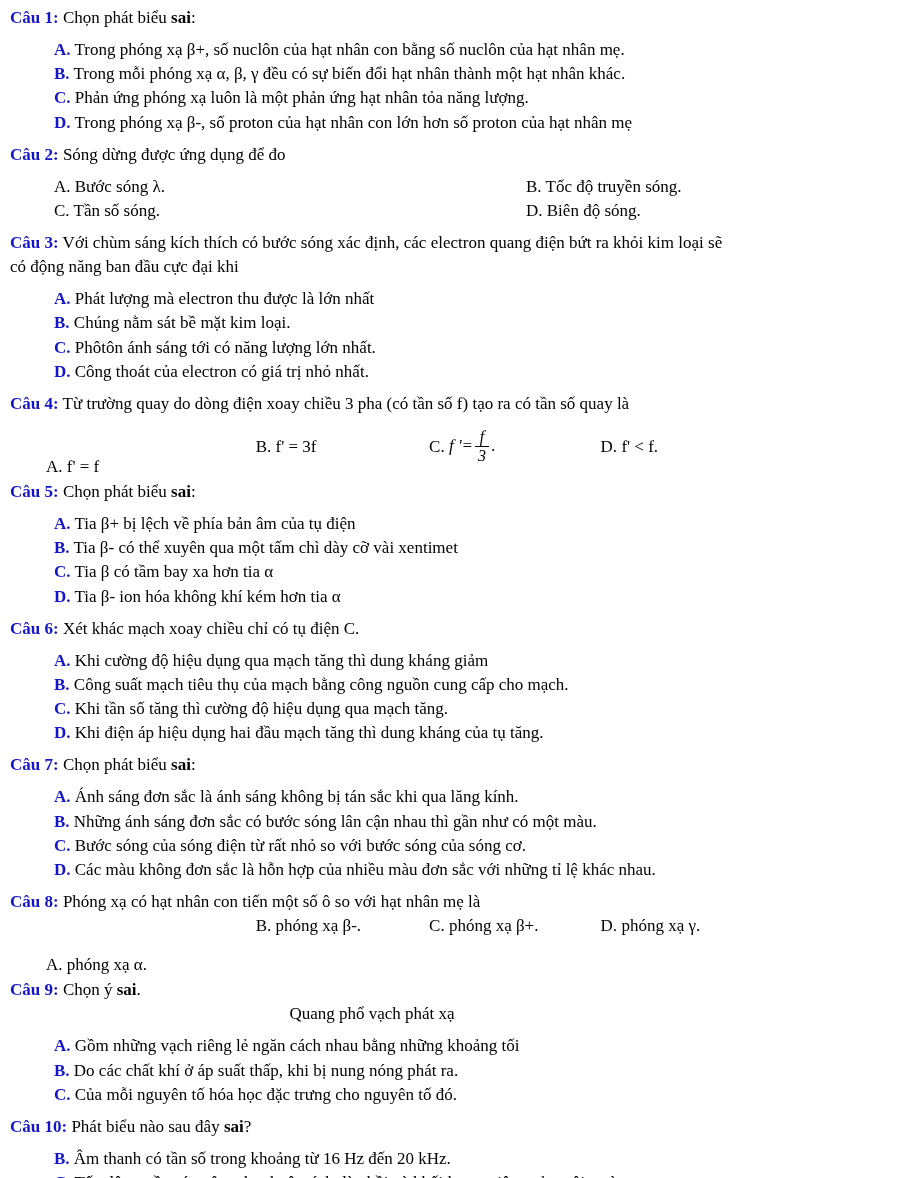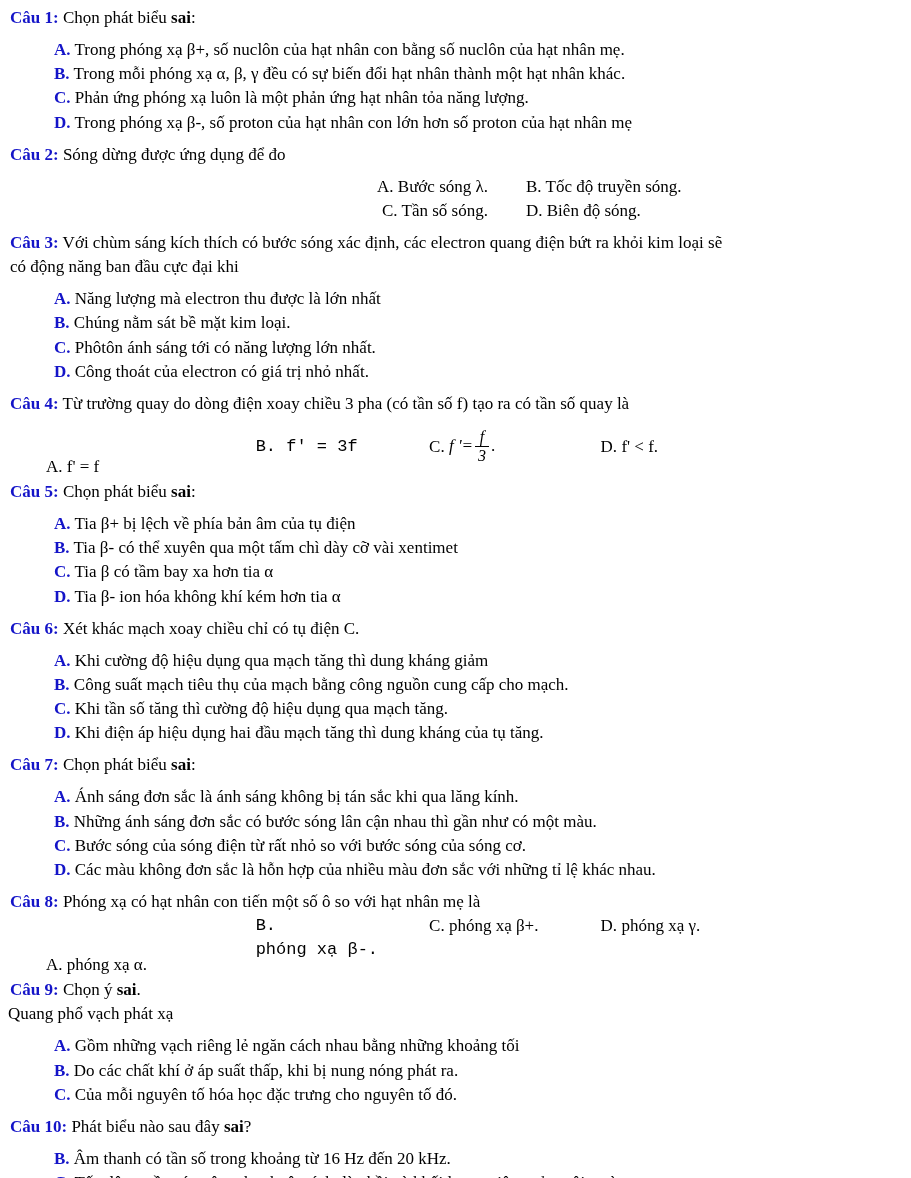--- a/index.html
+++ b/index.html
@@ -54,41 +54,41 @@
   .opt-row2 {
     display: flex;
     line-height: 1.42;
   }
   .opt-row2 > .cell {
     padding-left: 38px;
     box-sizing: border-box;
   }
   .opt-row2 > .cell:first-child {
     width: 472px;
-    text-align: right;
   }
   
   .opt-row4 {
     display: flex;
     line-height: 1.42;
   }
   .opt-row4 > .cell {
     box-sizing: border-box;
     padding-left: 38px;
   }
   .opt-row4 > .cell.c1 { width: 218px; margin-top: 39px; }
-  .opt-row4 > .cell.c2 { width: 180px; font-family: Liberation Mono, monospace; }
+  .opt-row4 > .cell.c2 { width: 180px; }
   .opt-row4 > .cell.c3 { width: 178px; }
   .opt-row4 > .cell.c4 { width: 180px; }
 
   .opt-row4.tall { align-items: center; min-height: 40px; }
 
   .plain-line {
     line-height: 1.42;
     padding-left: 0;
+    text-align: center;
   }
   .frac {
     display: inline-flex;
     flex-direction: column;
     vertical-align: middle;
     text-align: center;
     margin: 0 2px;
     position: relative;
     top: -1px;
   }
@@ -143,21 +143,21 @@
       </div>
     </div>
   </div>
 
   <div class="q-block">
     <div class="q-stem">
       <span class="q-label">Câu 3:</span>
       <span class="q-stem-text">Với chùm sáng kích thích có bước sóng xác định, các electron quang điện bứt ra khỏi kim loại sẽ có động năng ban đầu cực đại khi</span>
     </div>
     <div class="opt-list">
-      <div class="opt"><span class="letter">A.</span> <span class="otext">Năng lượng mà electron thu được là lớn nhất</span></div>
+      <div class="opt"><span class="letter">A.</span> <span class="otext">Phát lượng mà electron thu được là lớn nhất</span></div>
       <div class="opt"><span class="letter">B.</span> <span class="otext">Chúng nằm sát bề mặt kim loại.</span></div>
       <div class="opt"><span class="letter">C.</span> <span class="otext">Phôtôn ánh sáng tới có năng lượng lớn nhất.</span></div>
       <div class="opt"><span class="letter">D.</span> <span class="otext">Công thoát của electron có giá trị nhỏ nhất.</span></div>
     </div>
   </div>
 
   <div class="q-block">
     <div class="q-stem">
       <span class="q-label">Câu 4:</span>
       <span class="q-stem-text">Từ trường quay do dòng điện xoay chiều 3 pha (có tần số f) tạo ra có tần số quay là</span>

